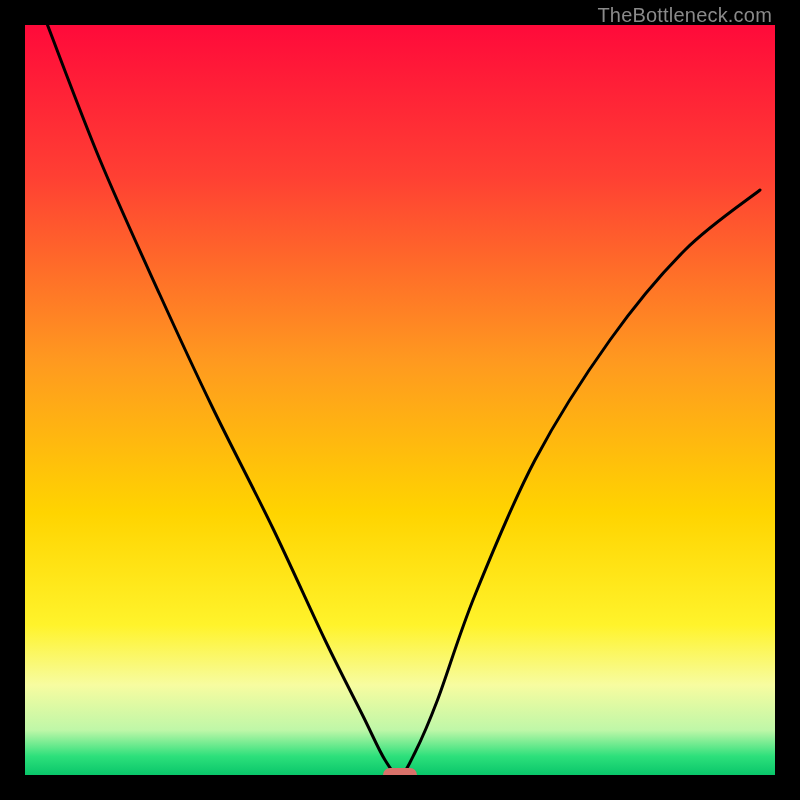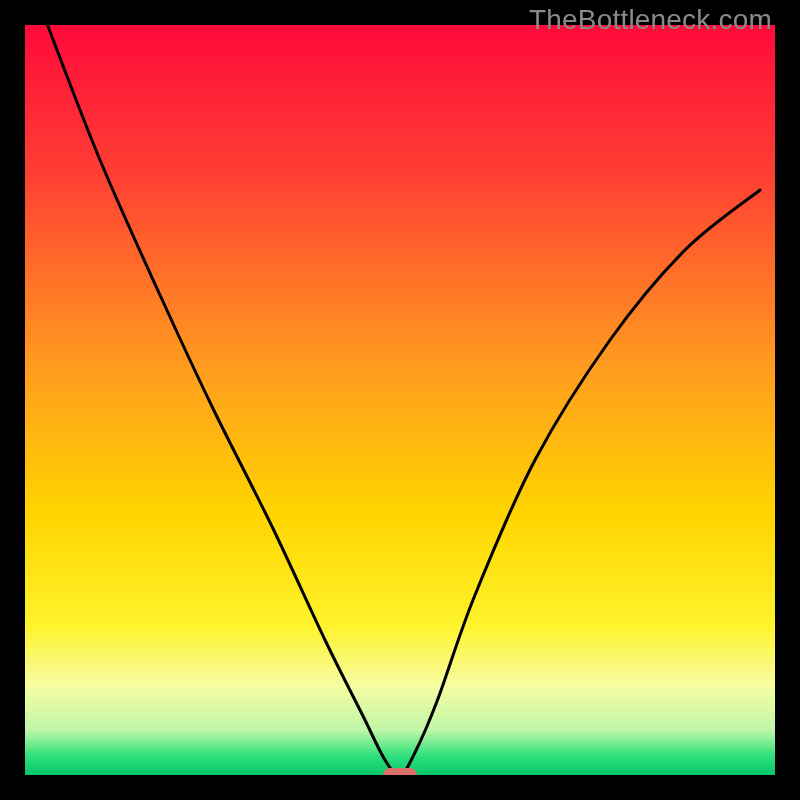--- a/index.html
+++ b/index.html
@@ -24,21 +24,21 @@
     top: 25px;
     width: 750px;
     height: 750px;
   }
   .watermark {
     position: absolute;
     top: 4px;
     right: 28px;
     color: #8a8a8a;
     font-family: Arial, Helvetica, sans-serif;
-    font-size: 28px;
+    font-size: 20px;
     font-weight: 500;
     letter-spacing: 0.2px;
   }
   svg {
     display: block;
   }
 </style>
 </head>
 <body>
 

